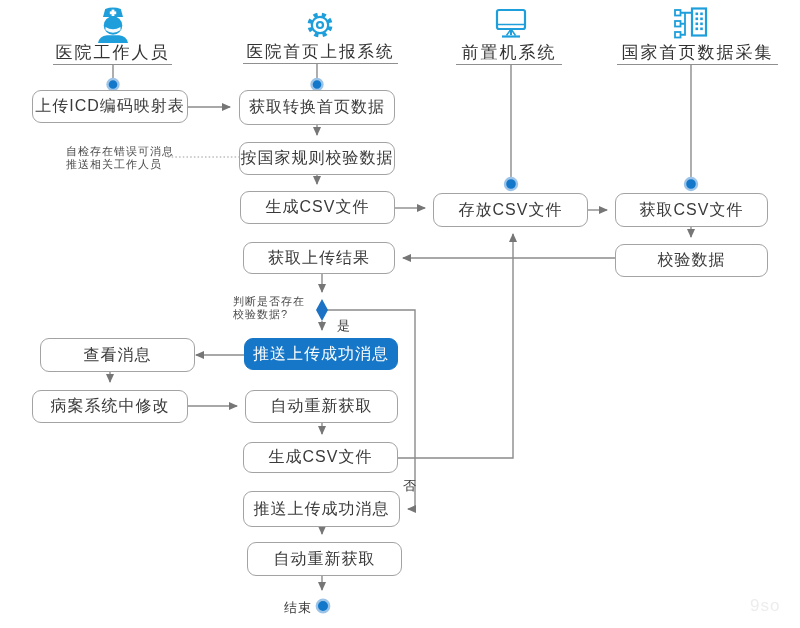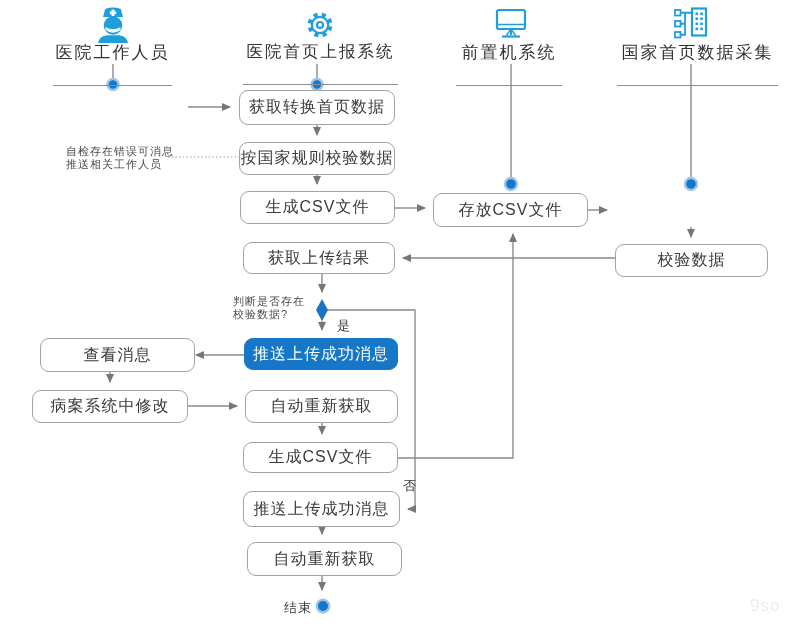--- a/index.html
+++ b/index.html
@@ -3,21 +3,21 @@
 <meta charset="utf-8">
 <style>
   html,body{margin:0;padding:0;background:#fff;}
   #canvas{
     position:relative;width:800px;height:628px;background:#ffffff;overflow:hidden;
     font-family:"Liberation Sans","DejaVu Sans",sans-serif;color:#3a3a3a;
   }
   #wires{position:absolute;left:0;top:0;width:800px;height:628px;}
   .lane-title{
     position:absolute;text-align:center;font-size:17px;letter-spacing:2px;
-    color:#333;padding-bottom:21px;border-bottom:1.2px solid #8f8f8f;white-space:nowrap;
+    color:#333;padding-bottom:0;border-bottom:1.2px solid #8f8f8f;white-space:nowrap;
   }
   .node{
     position:absolute;display:flex;align-items:center;justify-content:center;
     background:#ffffff;border:1.4px solid #a3a3a3;border-radius:9px;
     font-size:16px;letter-spacing:1px;color:#3a3a3a;white-space:nowrap;box-sizing:border-box;
   }
   .node.primary{background:#1677C8;border-color:#1677C8;color:#ffffff;}
   .tinynote{
     position:absolute;font-size:11px;line-height:13px;color:#4a4a4a;letter-spacing:1px;
   }
@@ -119,24 +119,26 @@
       <rect x="4" y="27" width="5.5" height="5.5"></rect>
       <path d="M9.5,7.75 H14 V29.75 H9.5 M14,18.75 H9.5 M14,7.75 H21"></path>
     </g>
   </svg>
 
   <div class="lane-title" style="left:53px;top:41px;width:119px">医院工作人员</div>
   <div class="lane-title" style="left:243px;top:41px;width:155px;font-size:16.5px">医院首页上报系统</div>
   <div class="lane-title" style="left:456px;top:41px;width:106px">前置机系统</div>
   <div class="lane-title" style="left:617px;top:41px;width:161px">国家首页数据采集</div>
 
+  <div class="node" style="left:32px;top:90px;width:156px;height:33px">上传ICD编码映射表</div>
   <div class="node" style="left:239px;top:90px;width:156px;height:35px">获取转换首页数据</div>
   <div class="node" style="left:239px;top:142px;width:156px;height:33px">按国家规则校验数据</div>
   <div class="node" style="left:240px;top:191px;width:155px;height:33px">生成CSV文件</div>
   <div class="node" style="left:433px;top:193px;width:155px;height:34px">存放CSV文件</div>
+  <div class="node" style="left:615px;top:193px;width:153px;height:34px">获取CSV文件</div>
   <div class="node" style="left:615px;top:244px;width:153px;height:33px">校验数据</div>
   <div class="node" style="left:243px;top:242px;width:152px;height:32px">获取上传结果</div>
   <div class="node primary" style="left:244px;top:338px;width:154px;height:32px">推送上传成功消息</div>
   <div class="node" style="left:40px;top:338px;width:155px;height:34px">查看消息</div>
   <div class="node" style="left:32px;top:390px;width:156px;height:33px">病案系统中修改</div>
   <div class="node" style="left:245px;top:390px;width:153px;height:33px">自动重新获取</div>
   <div class="node" style="left:243px;top:442px;width:155px;height:31px">生成CSV文件</div>
   <div class="node" style="left:243px;top:491px;width:157px;height:36px">推送上传成功消息</div>
   <div class="node" style="left:247px;top:542px;width:155px;height:34px">自动重新获取</div>
 

